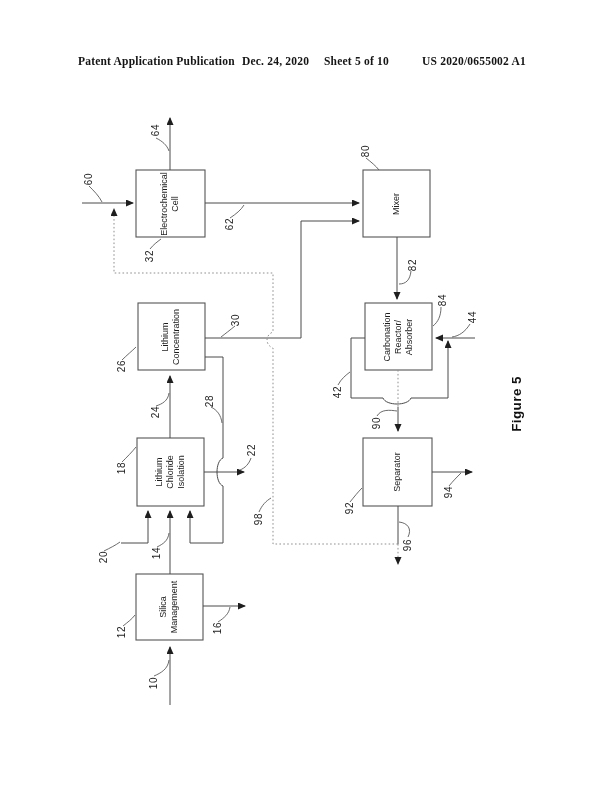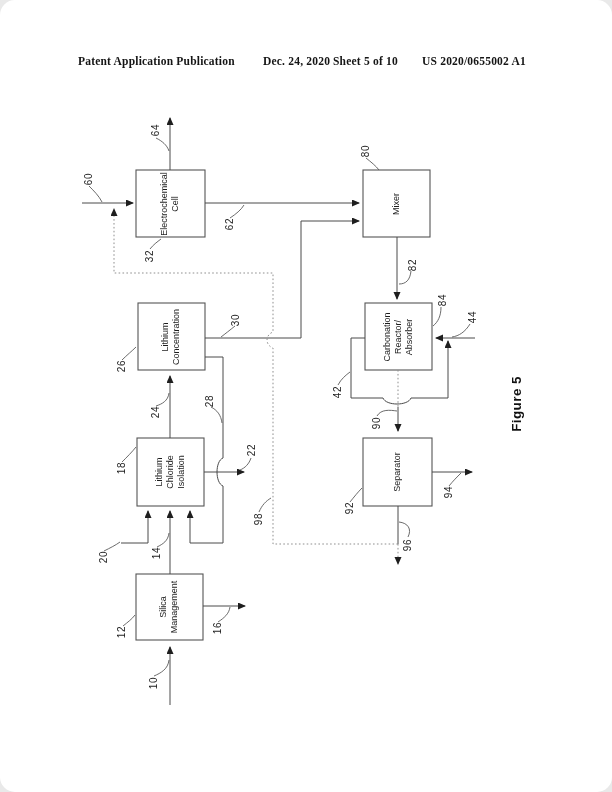--- a/index.html
+++ b/index.html
@@ -1,20 +1,19 @@
 <!DOCTYPE html>
 <html><head>
 <meta charset="utf-8">
 <style>
   html,body { margin:0; padding:0; background:#e9e9e9; }
   .page {
     position:relative; width:612px; height:792px; margin:0 auto;
     background:#ffffff; font-family:"Liberation Sans", sans-serif;
     overflow:hidden;
-    border-radius:15px;
   }
   .hdr-text {
     position:absolute; top:55px; white-space:nowrap;
     font-family:"Liberation Serif", serif; font-weight:bold;
     font-size:11.5px; color:#151515; letter-spacing:0.2px;
   }
   .fig-svg { position:absolute; left:0; top:0; }
   .box-label {
     position:absolute; transform:translate(-50%,-50%) rotate(-90deg);
     text-align:center; font-size:9px; line-height:1.22; color:#1c1c1c;
@@ -30,22 +29,22 @@
     letter-spacing:0.4px;
   }
 </style>
 </head>
 <body>
 
 <div class="page">
 
   <div>
     <span class="hdr-text" style="left:78px">Patent Application Publication</span>
-    <span class="hdr-text" style="left:263px">Dec. 24, 2020</span>
-    <span class="hdr-text" style="left:333px">Sheet 5 of 10</span>
+    <span class="hdr-text" style="left:242px">Dec. 24, 2020</span>
+    <span class="hdr-text" style="left:324px">Sheet 5 of 10</span>
     <span class="hdr-text" style="left:422px">US 2020/0655002 A1</span>
   </div>
 
   <svg class="fig-svg" width="612" height="792" viewBox="0 0 612 792">
     <defs>
       <marker id="ah" markerUnits="userSpaceOnUse" markerWidth="10" markerHeight="9" refX="7" refY="3.5" orient="auto">
         <path d="M0,0 L8,3.5 L0,7 Z" fill="#1e1e1e"></path>
       </marker>
     </defs>
 

